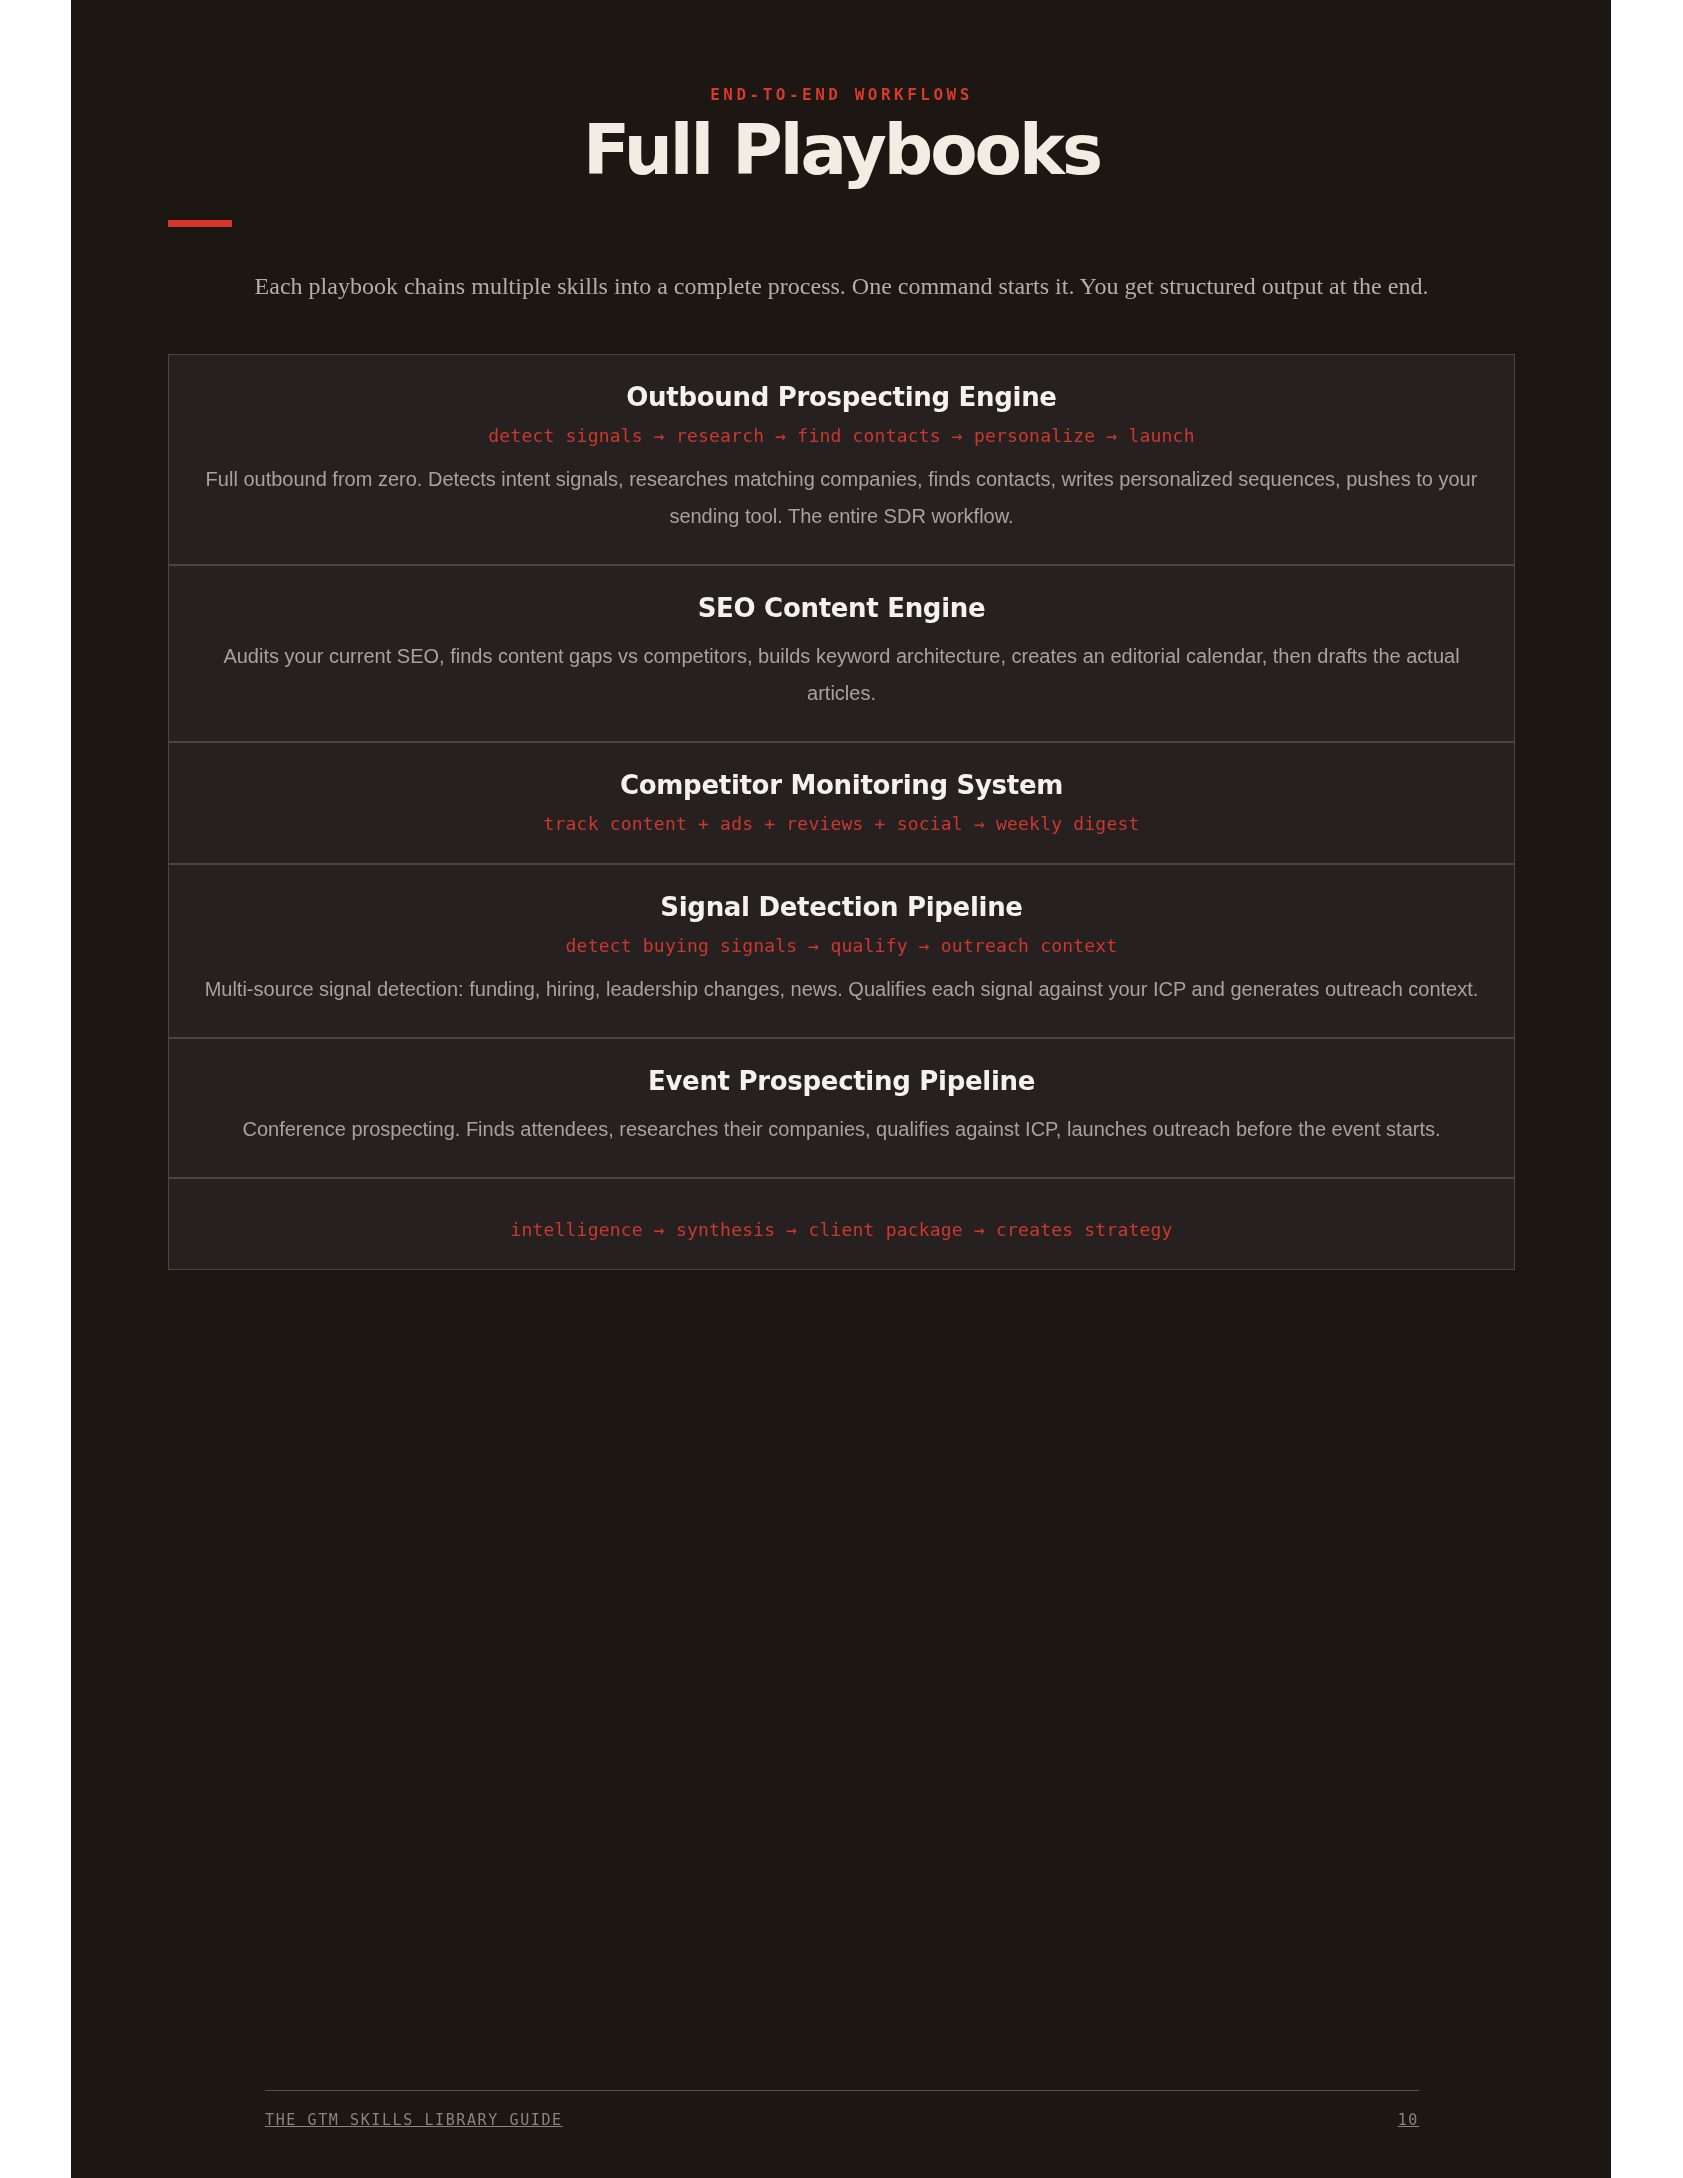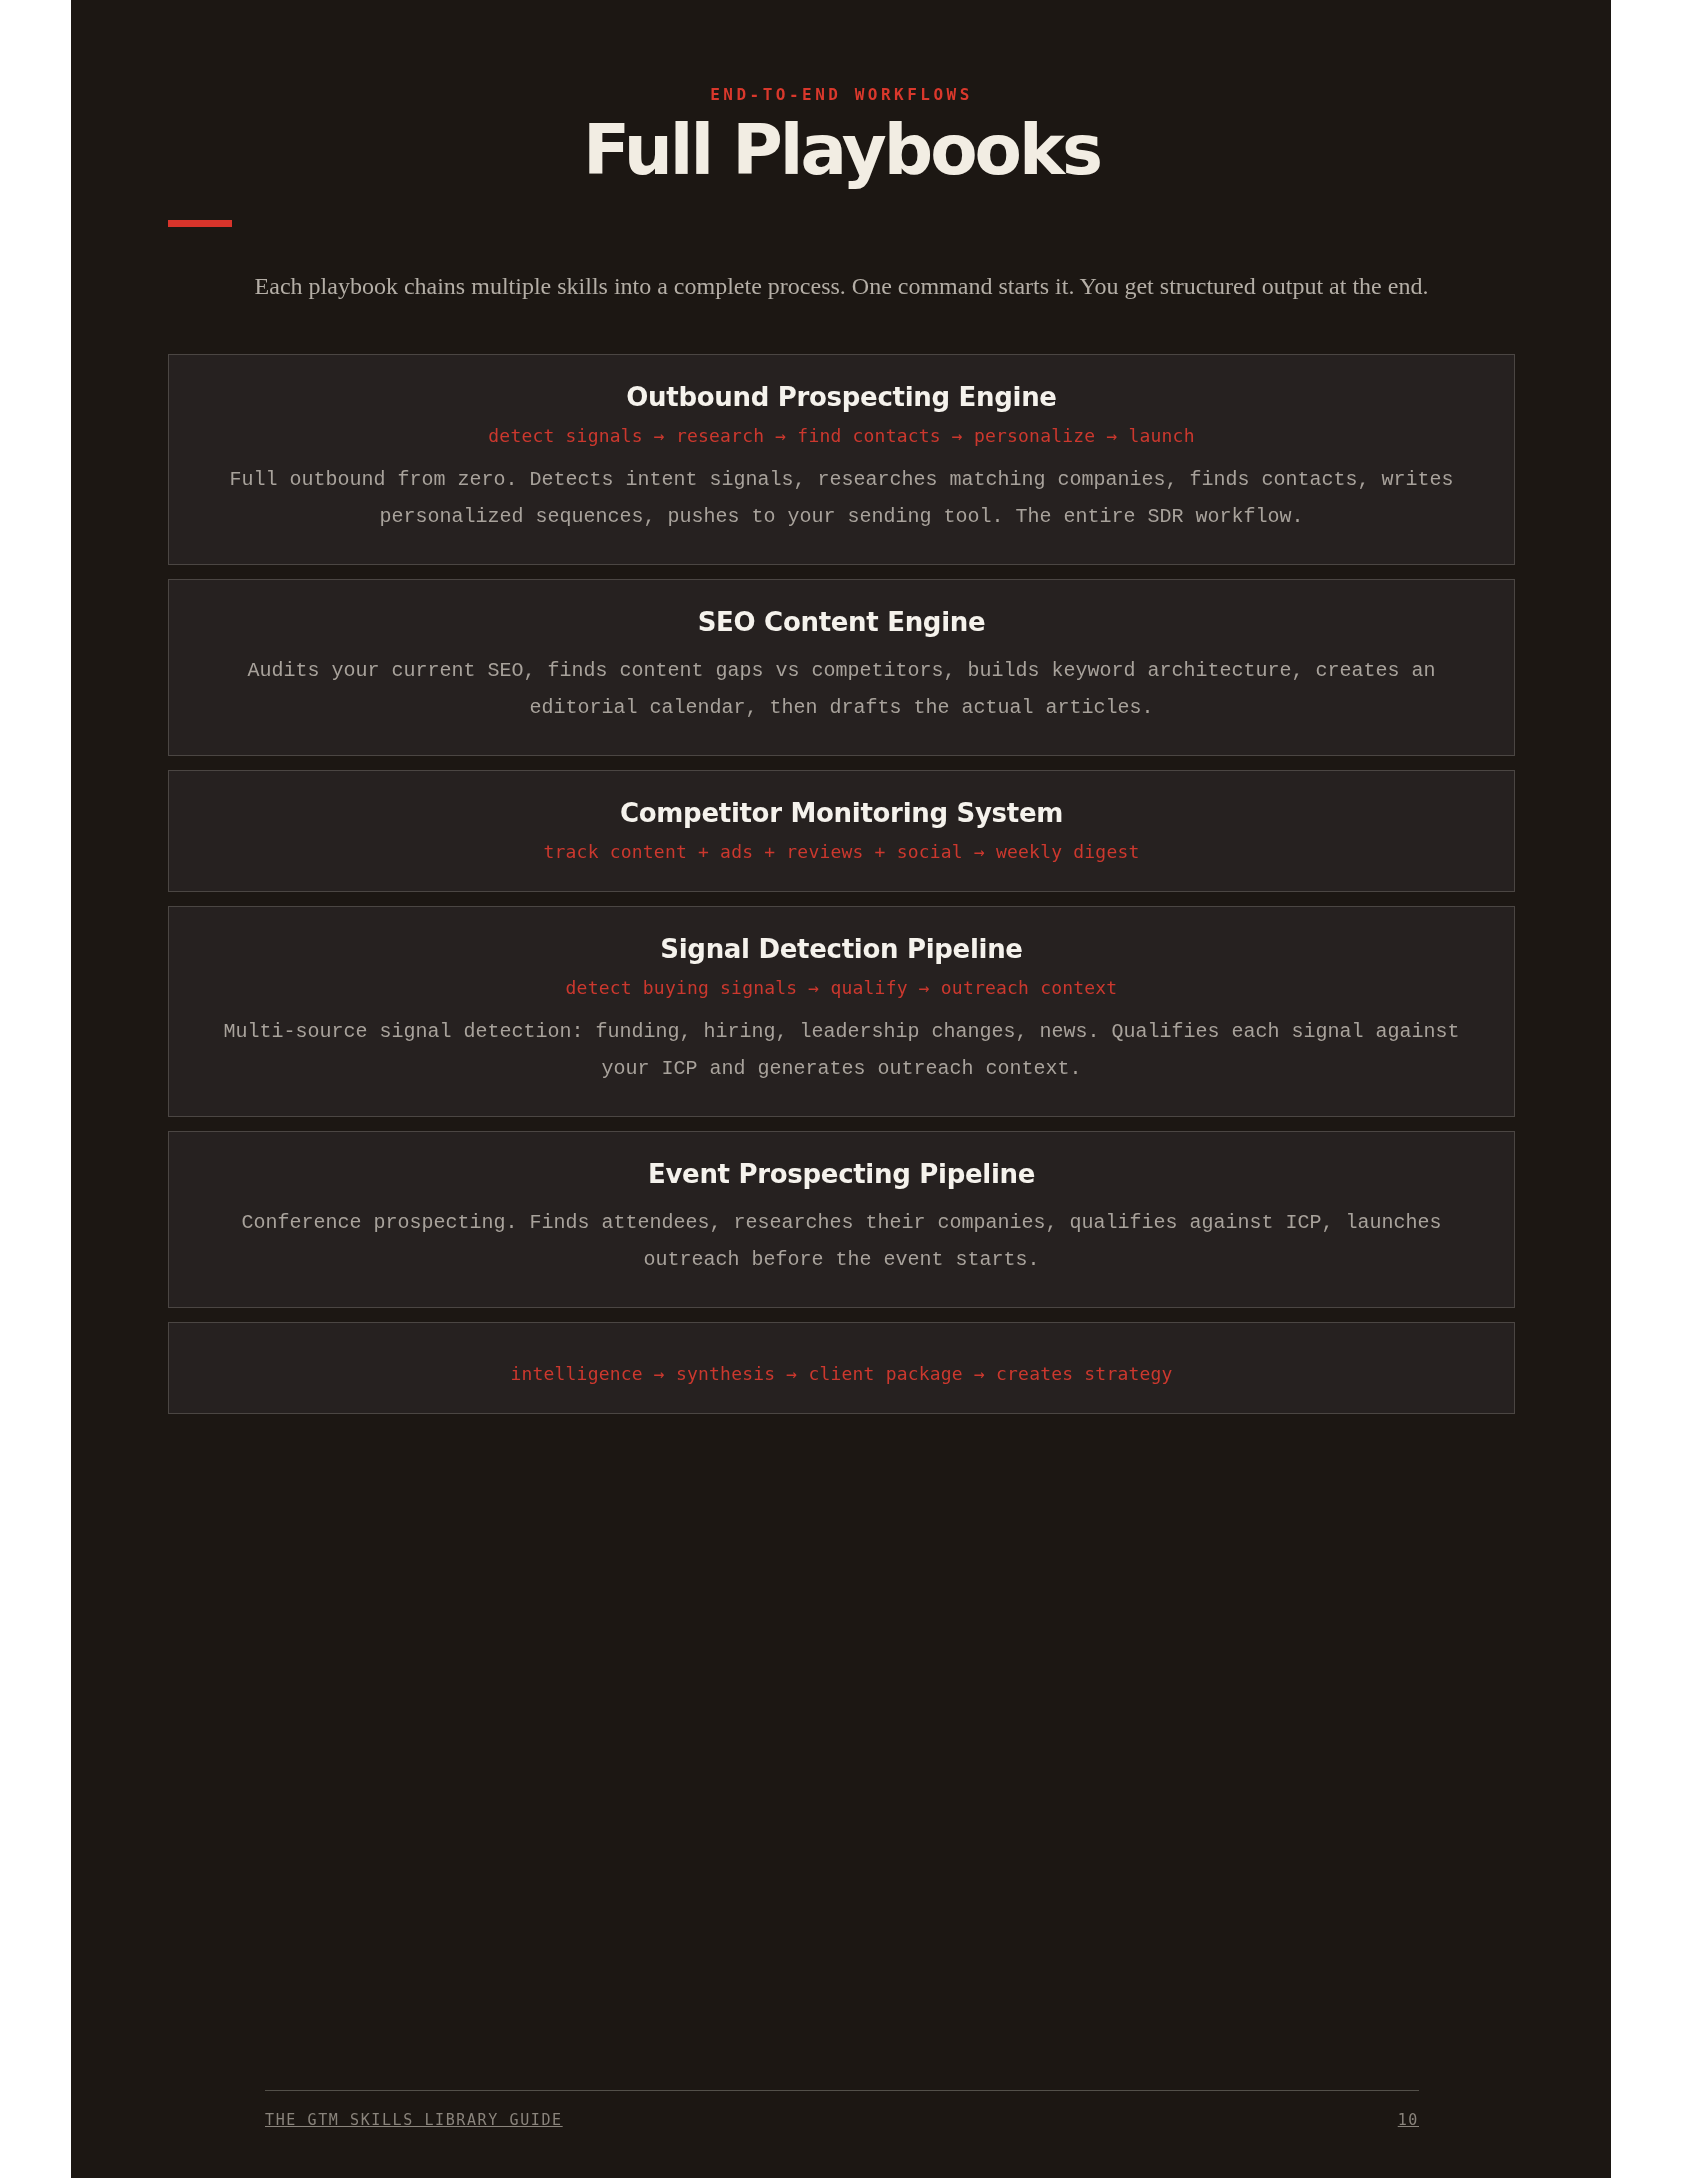--- a/index.html
+++ b/index.html
@@ -49,21 +49,20 @@
     margin-top: 36px;
     font-family: "Liberation Serif", serif;
     font-size: 24px;
     line-height: 47px;
     color: #b4aea6;
   }
   .cards {
     margin-top: 44px;
     display: flex;
     flex-direction: column;
-    gap: 14px;
     border-radius: 16px;
   }
   .card {
     background: #262120;
     border: 1px solid #4b4643;
     padding: 27px 30px 29px 30px;
   }
   .card h2 {
     font-family: "DejaVu Sans", "Liberation Sans", sans-serif;
     font-weight: 700;
@@ -73,21 +72,21 @@
   }
   .card .flow {
     margin-top: 13px;
     font-family: "DejaVu Sans Mono", monospace;
     font-size: 18px;
     letter-spacing: 0.2px;
     color: #cc382e;
   }
   .card .desc {
     margin-top: 15px;
-    font-family: Liberation Mono, monospace;
+    font-family: Liberation Sans, sans-serif;
     font-size: 20px;
     line-height: 37px;
     color: #a8a29b;
   }
   .footer {
     position: absolute;
     left: 97px; right: 96px;
     top: 2090px;
     border-top: 1px solid #53504a;
     padding-top: 20px;

